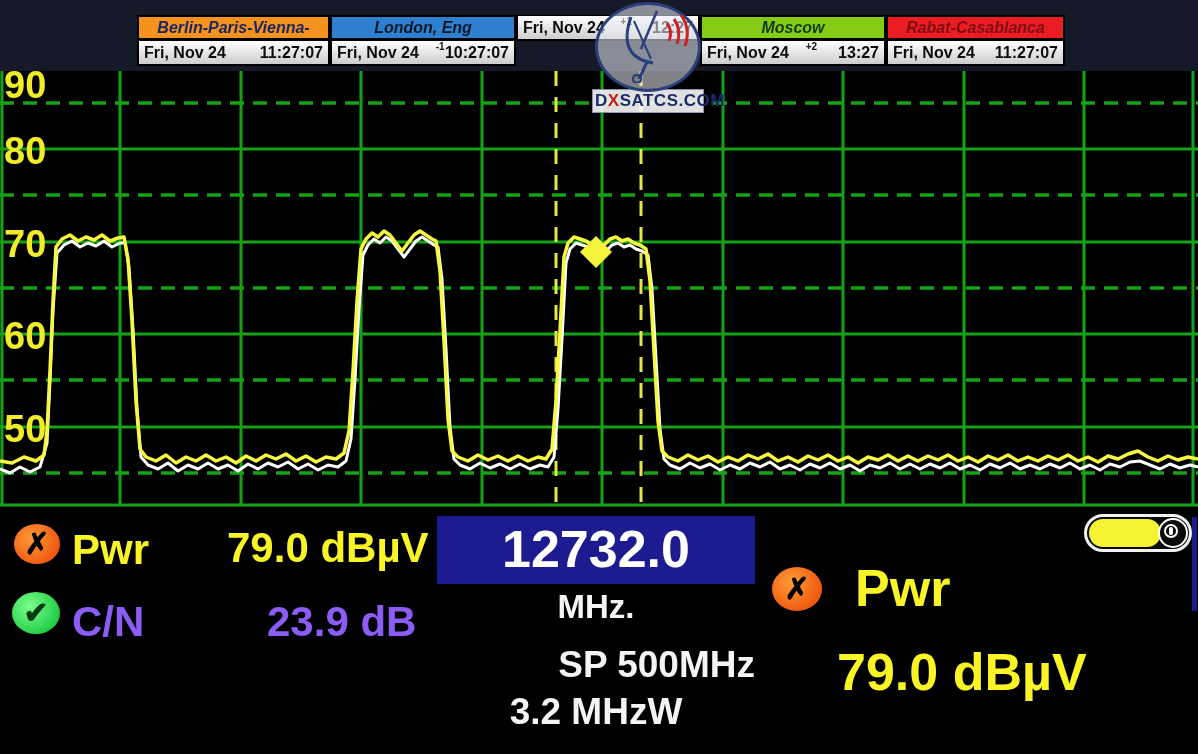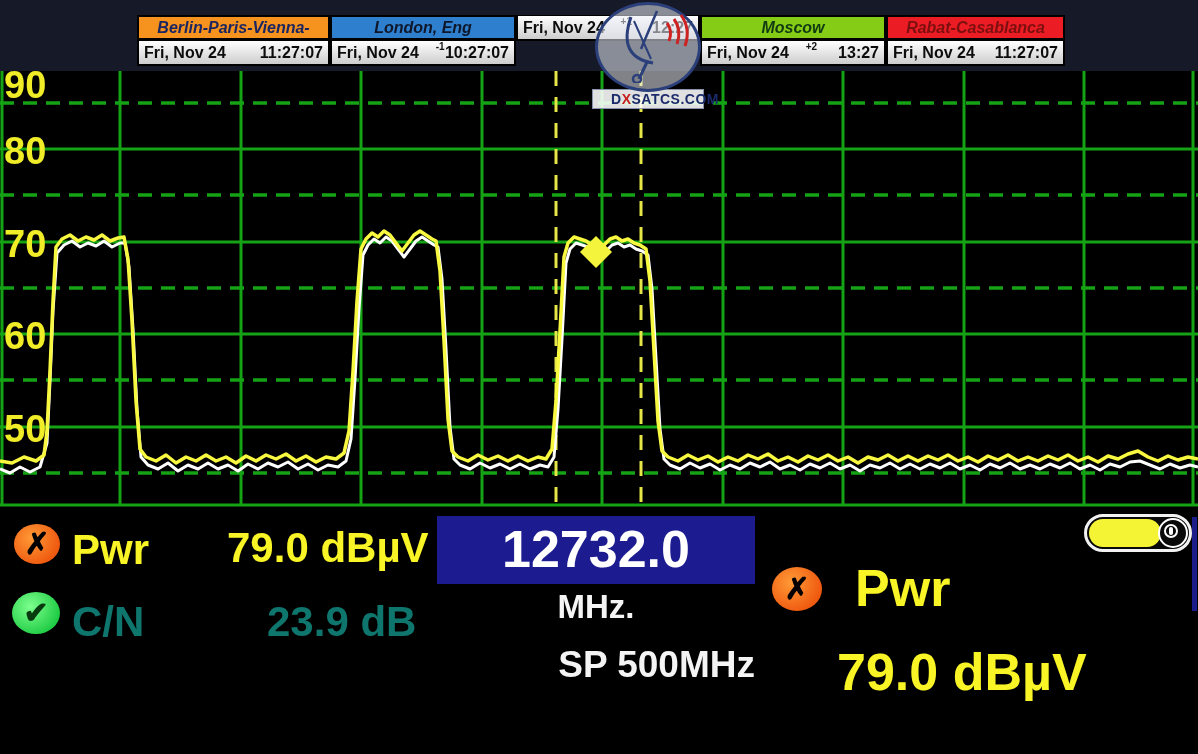--- a/index.html
+++ b/index.html
@@ -20,37 +20,37 @@
            box-sizing:border-box;display:flex;align-items:center;font-weight:bold;font-size:16px;
            color:#0c0c0c;padding:0 5px;position:relative;}
   .timebar .date{white-space:nowrap;}
   .timebar .offset{position:absolute;left:57%;top:0;font-size:10px;font-weight:bold;color:#111;}
   .timebar .time{margin-left:auto;white-space:nowrap;}
   
   .logo{position:absolute;left:592px;top:2px;width:112px;z-index:6;text-align:center;}
   .logo-circle{width:100px;height:84px;margin:0 auto;border-radius:50%;
                border:3px solid #2b3f7a;background:rgba(233,237,245,0.55);position:relative;}
   .logo-text{margin-top:-3px;background:rgba(255,255,255,0.88);border:1px solid #8a93ad;
-             font-weight:bold;font-size:14px;color:#1b2a6b;padding:1px 18px;letter-spacing:.5px;}
+             font-weight:bold;font-size:17px;color:#1b2a6b;padding:1px 2px;letter-spacing:.5px;}
   .logo-text .red{color:#c61d1d;}
   
   #spectrum{position:absolute;left:0;top:71px;}
   
   .panel{position:absolute;left:0;top:511px;width:1198px;height:243px;background:#000;}
   .abs{position:absolute;}
   .alarm-icon{width:46px;height:40px;border-radius:50%;
       background:radial-gradient(circle at 38% 35%,#ff9a36,#ef5a10 72%);
       display:flex;align-items:center;justify-content:center;
       color:#000;font-weight:bold;font-size:30px;line-height:1;}
   .ok-icon{width:48px;height:42px;border-radius:50%;
       background:radial-gradient(circle at 38% 35%,#7dff8e,#1ecb43 75%);
       display:flex;align-items:center;justify-content:center;
       color:#083a10;font-weight:bold;font-size:30px;line-height:1;}
   .yellow-txt{color:#f8f426;font-weight:bold;}
-  .magenta-txt{color:#0f766e;font-weight:bold;}
+  .magenta-txt{color:#8b5cf6;font-weight:bold;}
   .white-txt{color:#f4f4f4;font-weight:bold;}
   .freq-box{left:437px;top:5px;width:318px;height:68px;background:#1c1c90;
             color:#fff;font-weight:bold;font-size:52px;text-align:center;line-height:66px;}
   .mhz{left:437px;top:77px;width:318px;text-align:center;font-size:33px;}
   .sp{left:437px;top:133px;width:318px;text-align:right;font-size:37px;}
   .bw{left:437px;top:180px;width:318px;text-align:center;font-size:37px;}
   .toggle{left:1084px;top:3px;width:108px;height:38px;border:3px solid #f2f2f2;border-radius:22px;
           background:#0a0a0a;box-sizing:border-box;position:absolute;}
   .toggle-fill{position:absolute;left:2px;top:2px;width:72px;height:28px;border-radius:15px;background:#f4f434;}
   .toggle-knob{position:absolute;right:1px;top:1px;width:30px;height:30px;border-radius:50%;
@@ -169,20 +169,21 @@
     <div class="abs freq-box">12732.0</div>
     <div class="abs mhz white-txt">MHz.</div>
 
     <div class="abs ok-icon" style="left:12px;top:81px;">
         <span>✔</span>
       </div>
     <div class="abs magenta-txt" style="left:72px;top:87px;font-size:42px;">C/N</div>
     <div class="abs magenta-txt" style="left:267px;top:87px;font-size:42px;">23.9 dB</div>
 
     <div class="abs sp white-txt">SP 500MHz</div>
+    <div class="abs bw white-txt">3.2 MHzW</div>
 
     <div class="toggle">
       <div class="toggle-fill"></div>
       <div class="toggle-knob">
         <div class="ring"></div>
           <div class="slot"></div>
       </div>
     </div>
     <div class="abs blue-strip"></div>
 

